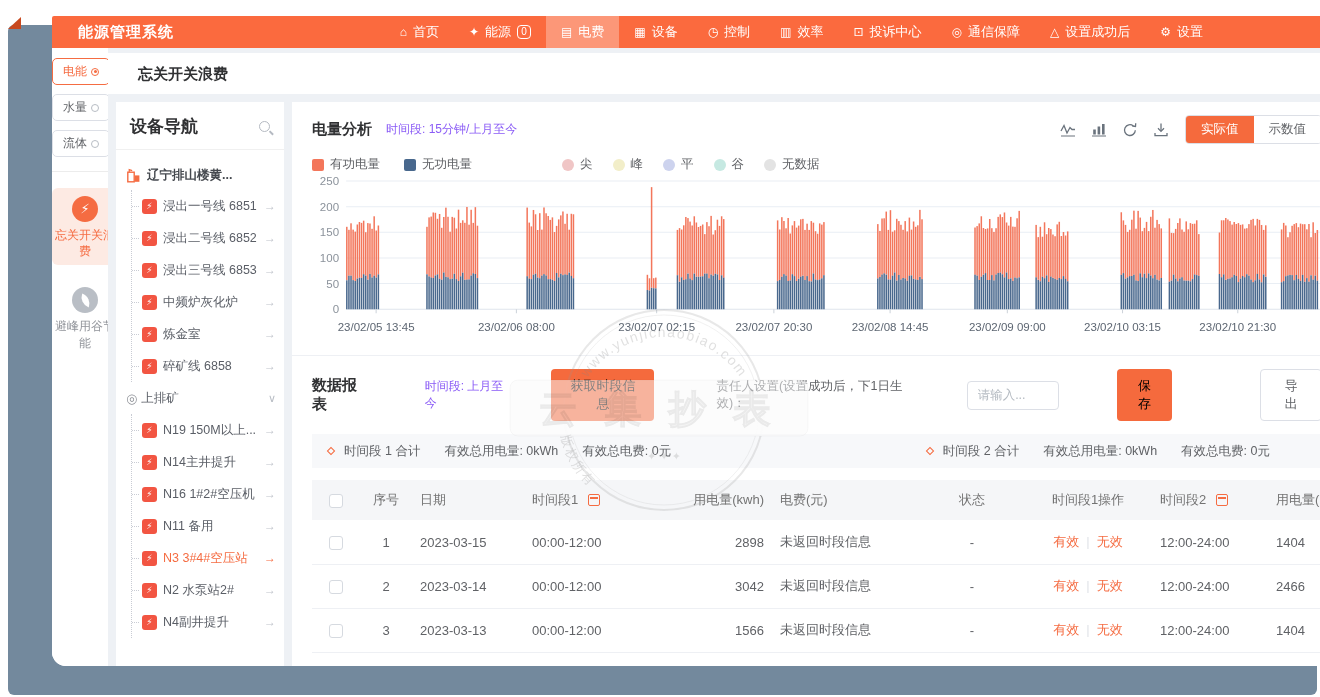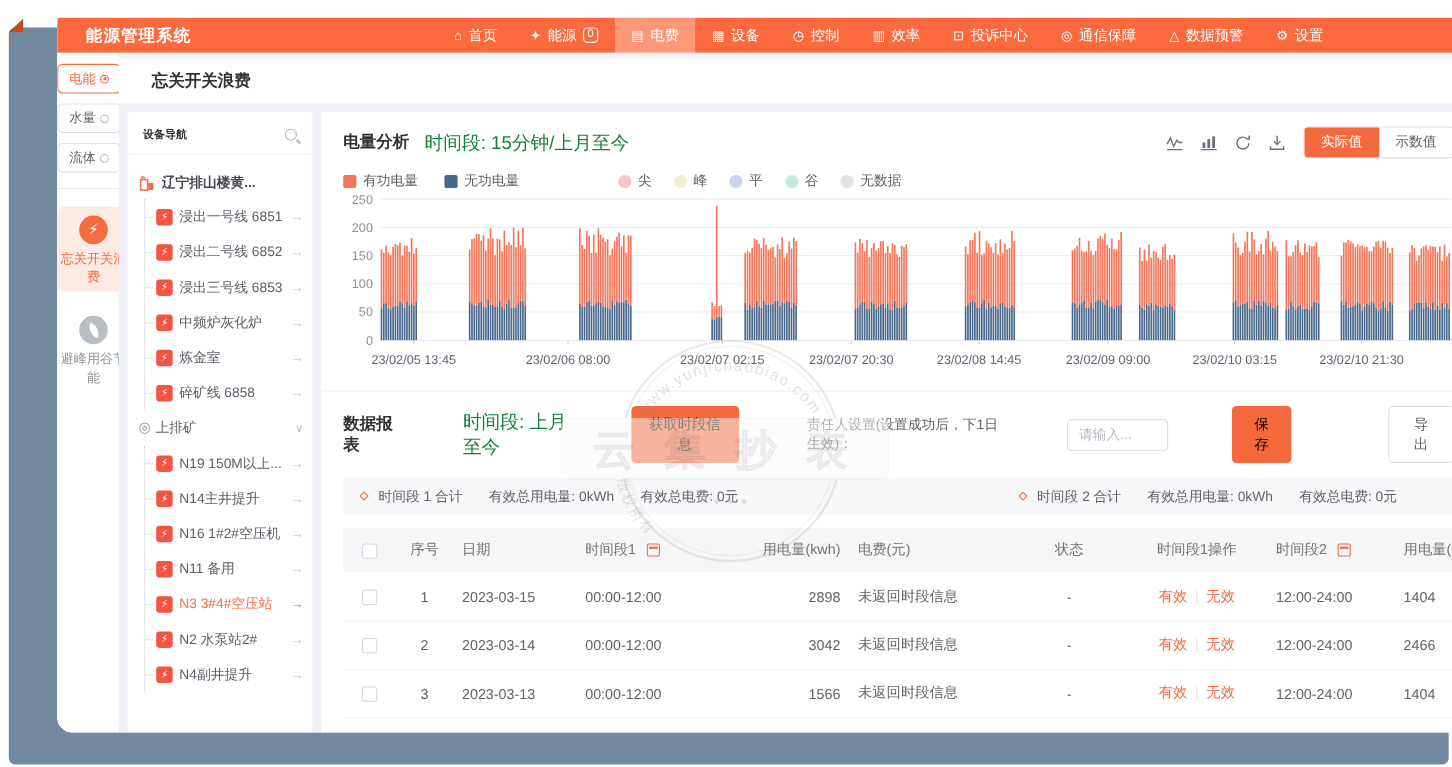--- a/index.html
+++ b/index.html
@@ -45,21 +45,21 @@
   
   .content { flex:1; min-width:0; background:#eef1f5; display:flex; flex-direction:column; }
   .page-header { background:#fff; height:41px; line-height:41px; margin-top:5px; padding-left:30px;
     font-size:15px; font-weight:bold; color:#303133; flex-shrink:0; }
   .content-row { flex:1; min-height:0; display:flex; gap:8px; margin:8px 0 0 8px; }
 
   
   .device-panel { width:168px; background:#fff; flex-shrink:0; display:flex; flex-direction:column; }
   .dp-head { display:flex; align-items:center; justify-content:space-between; padding:13px 14px 11px 14px;
     border-bottom:1px solid #f0f0f0; }
-  .dp-title { font-size:10px; font-weight:bold; }
+  .dp-title { font-size:17px; font-weight:bold; }
   .search-ico { width:11px; height:11px; border:1.5px solid #b5bac2; border-radius:50%; position:relative; cursor:pointer; }
   .search-ico::after { content:""; position:absolute; width:5px; height:1.5px; background:#b5bac2;
     transform:rotate(45deg); left:9px; top:10px; }
   .tree { flex:1; overflow:hidden; padding:10px 8px 0 10px; font-size:12.5px; color:#5a5e66; }
   .tree-root { display:flex; align-items:center; gap:6px; height:30px; cursor:pointer; }
   .tree-root .t-label { font-weight:bold; color:#45494f; }
   .indent { margin-left:5px; border-left:1px dotted #c9ccd4; padding-left:0; }
   .tree-item { display:flex; align-items:center; height:32px; cursor:pointer; white-space:nowrap; }
   .stub { width:7px; border-top:1px dotted #c9ccd4; margin-right:3px; flex-shrink:0; }
   .m-ico { width:15px; height:15px; background:#f25542; border-radius:3px; color:#fff; font-size:9px;
@@ -69,21 +69,21 @@
   .tree-item.sel .t-label, .tree-item.sel .t-arrow { color:#f56c42; }
   .tree-group { display:flex; align-items:center; gap:4px; height:32px; cursor:pointer; color:#5a5e66; }
   .loc-ico { color:#909399; font-size:13px; }
   .chev { margin-left:auto; color:#b8bdc4; font-size:11px; }
 
   
   .main-panel { flex:1; min-width:0; background:#fff; position:relative; display:flex; flex-direction:column; overflow:hidden; }
   .analysis { padding:13px 14px 2px 20px; flex-shrink:0; }
   .sec-head { display:flex; align-items:center; }
   .sec-title { font-size:15px; font-weight:bold; }
-  .sec-period { font-size:17px; color:#15803d; margin-left:14px; }
+  .sec-period { font-size:12px; color:#8b5cf6; margin-left:14px; }
   .chart-tools { margin-left:auto; display:flex; align-items:center; gap:15px; color:#6a737d; }
   .tool-ico { width:16px; height:16px; cursor:pointer; }
   .tool-ico svg { width:16px; height:16px; display:block; }
   .seg { display:flex; margin-left:16px; border:1px solid #dcdfe6; border-radius:4px; overflow:hidden; }
   .seg-btn { padding:5px 15px; font-size:12.5px; color:#606266; background:#fff; cursor:pointer; }
   .seg-btn.on { background:#f56a3d; color:#fff; border-radius:4px; margin:-1px; padding:6px 16px; }
   .legend-row { display:flex; align-items:center; margin-top:12px; font-size:12.5px; color:#606266; }
   .lg { display:flex; align-items:center; gap:6px; margin-right:24px; cursor:pointer; }
   .lg-sq { width:12px; height:12px; border-radius:2px; display:inline-block; }
   .lg-ci { width:12px; height:12px; border-radius:50%; display:inline-block; }
@@ -177,21 +177,21 @@
      <span>投诉中心</span>
 
    </div>
         <div class="nav-item">
      <span class="nav-ico">◎</span>
      <span>通信保障</span>
 
    </div>
         <div class="nav-item">
      <span class="nav-ico">△</span>
-     <span>数据预警</span>
+     <span>设置成功后</span>
 
    </div>
         <div class="nav-item">
      <span class="nav-ico">⚙</span>
      <span>设置</span>
 
    </div>
       </div>
   </header>
 

